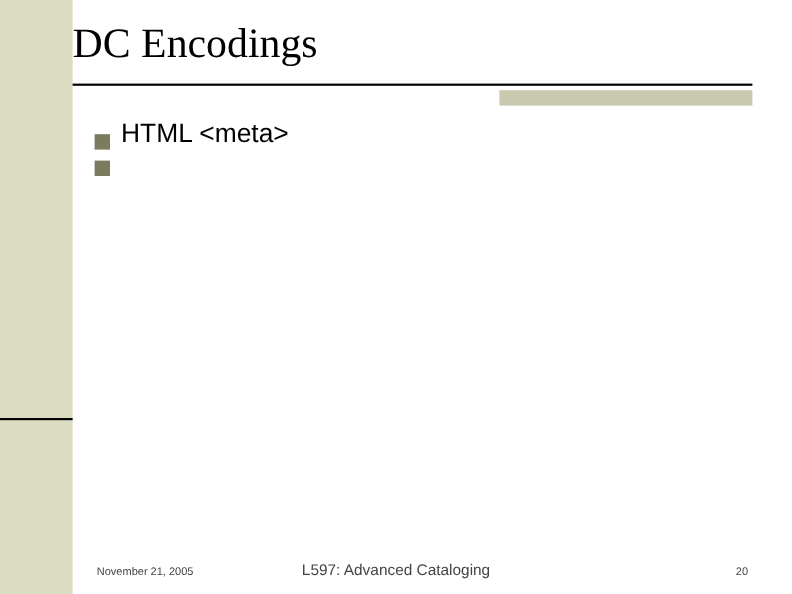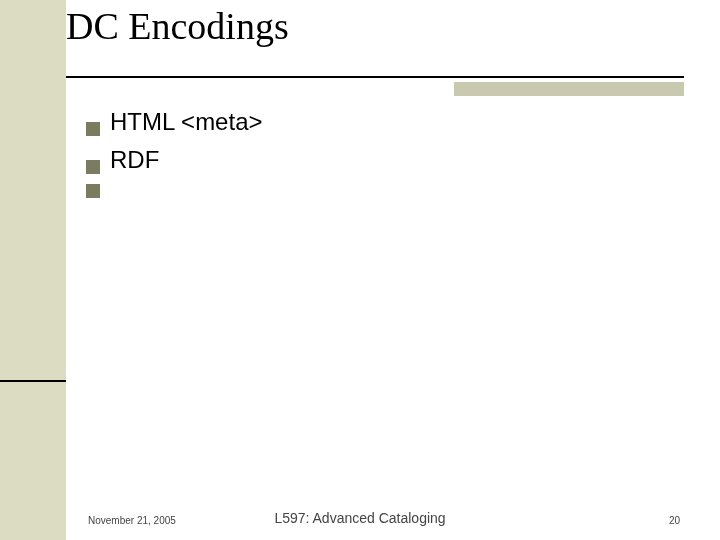--- a/index.html
+++ b/index.html
@@ -13,21 +13,21 @@
     position: absolute;
     left: 0;
     top: 0;
     width: 66px;
     height: 540px;
     background: #dcdcc2;
   }
   .title {
     position: absolute;
     left: 66px;
-    top: 4px;
+    top: 18px;
     font-family: "Times New Roman", Times, serif;
     font-size: 38px;
     font-weight: 400;
     color: #000;
   }
   .title-underline {
     position: absolute;
     left: 66px;
     top: 76px;
     width: 618px;
@@ -101,24 +101,20 @@
 <div class="title-underline"></div>
 <div class="title-shadow-bar"></div>
 
 <div class="list">
   <div class="item">
     <div class="bullet"></div>
     <div class="item-text">HTML &lt;meta&gt;</div>
   </div>
   <div class="item">
     <div class="bullet"></div>
-    <div class="item-text">RDF</div>
-  </div>
-  <div class="item">
-    <div class="bullet"></div>
   </div>
 </div>
 
 <div class="hr-left"></div>
 
 <div class="footer">
   <span>November 21, 2005</span>
   <span>20</span>
 </div>
 <div class="footer-center">L597: Advanced Cataloging</div>

